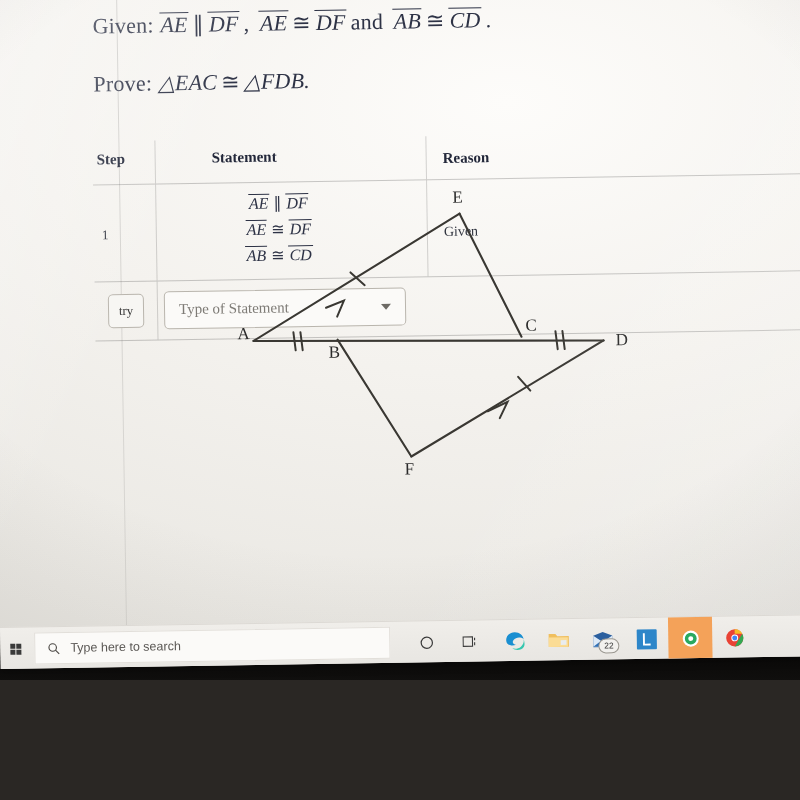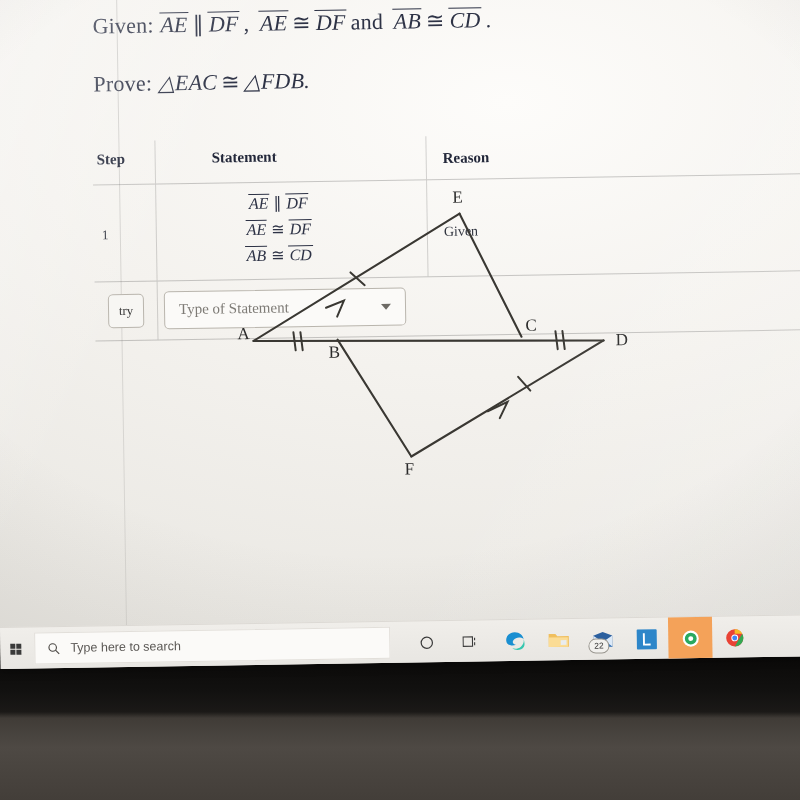--- a/index.html
+++ b/index.html
@@ -1,21 +1,21 @@
 <!DOCTYPE html>
 <html><head>
 <meta charset="utf-8">
 <style>
   html,body{margin:0;padding:0;}
   body{
     width:800px;height:800px;overflow:hidden;
     background:#2a2724;
     font-family:"Liberation Serif", serif;
   }
-  #shot{position:relative;width:800px;height:800px;overflow:hidden;}
+  #shot{position:relative;width:800px;height:680px;overflow:hidden;}
 
   
   .desk{position:absolute;left:0;top:0;width:800px;height:800px;
         background:linear-gradient(180deg,#1b1917 0%,#211e1b 42%,#0d0c0b 55%,#141211 70%,#3a3632 88%,#4a453f 100%);}
   .desk-shadow{position:absolute;left:0;top:655px;width:800px;height:60px;
         background:linear-gradient(180deg,#0a0908 0%,#121110 60%,#1c1a18 100%);}
   .desk-lower{position:absolute;left:0;top:712px;width:800px;height:88px;
         background:linear-gradient(180deg,#3d3934 0%,#4e4944 40%,#433e39 100%);}
   .desk-lower:after{content:"";position:absolute;left:0;top:0;width:800px;height:6px;
         background:linear-gradient(180deg,rgba(0,0,0,.55),rgba(0,0,0,0));}
@@ -96,21 +96,21 @@
            border-top:1px solid #dcd9d4;}
   .startbtn{width:26px;display:flex;align-items:center;justify-content:center;margin-left:2px;}
   .winlogo{width:11px;height:11px;display:grid;grid-template-columns:5px 5px;grid-template-rows:5px 5px;gap:1px;}
   .winlogo i{background:#3a3a3a;display:block;}
   .searchbox{flex:0 0 330px;height:30px;margin-left:6px;background:#fbfaf8;
              border:1px solid #e2dfda;display:flex;align-items:center;gap:10px;padding:0 12px;}
   .searchtxt{font-family:"Liberation Sans",sans-serif;font-size:12.5px;color:#5b5855;}
   .tb-icons{display:flex;align-items:center;gap:0px;margin-left:14px;}
   .tbi{width:44px;height:42px;display:flex;align-items:center;justify-content:center;position:relative;}
   .tbi.active{background:#f4a259;}
-  .badge{position:absolute;right:15px;bottom:7px;background:#f2f1ee;border:1px solid #9a9790;
+  .badge{position:absolute;right:5px;bottom:7px;background:#f2f1ee;border:1px solid #9a9790;
          border-radius:8px;min-width:15px;height:13px;font-size:8.5px;line-height:13px;
          text-align:center;color:#3a3a3a;font-family:"Liberation Sans",sans-serif;padding:0 2px;margin-left:48px;}
 </style>
 </head>
 <body>
 
 <div id="shot">
 
   <div class="desk"></div>
   <div class="desk-shadow"></div>

